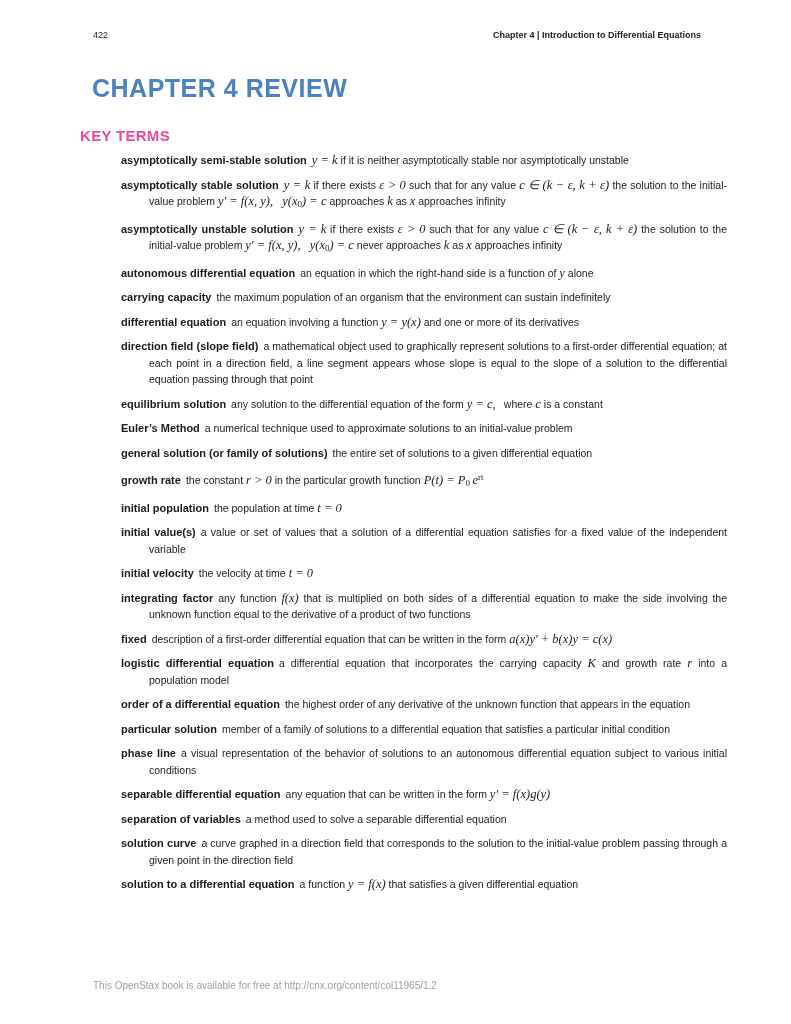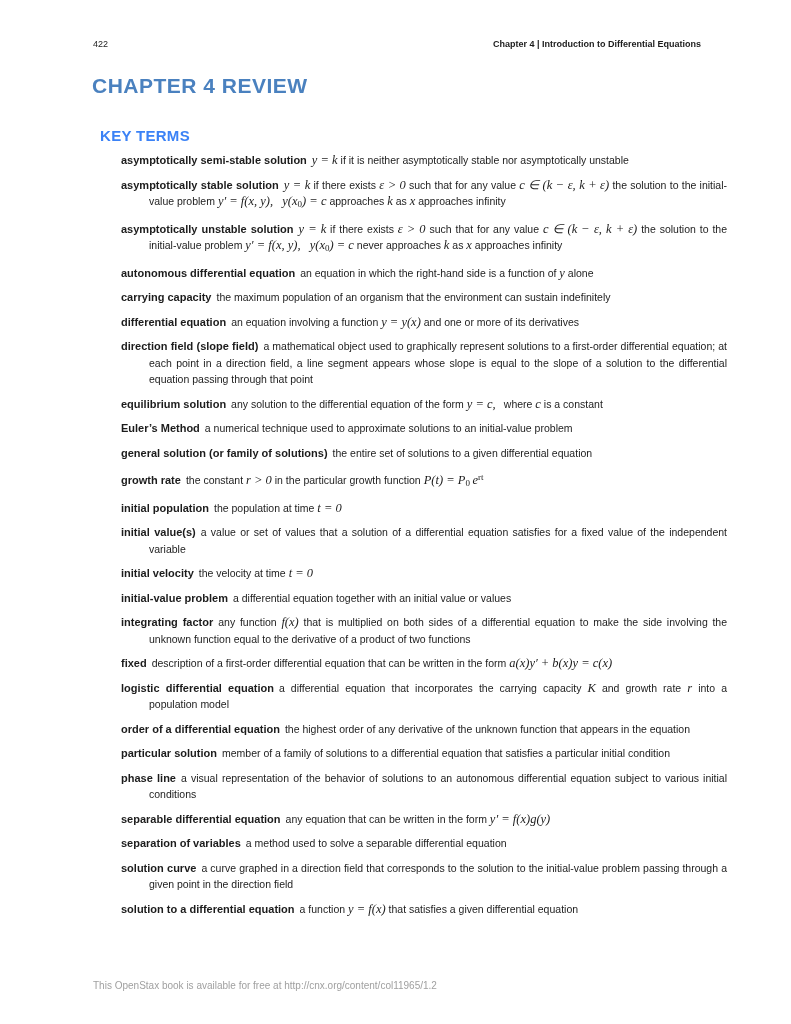--- a/index.html
+++ b/index.html
@@ -13,49 +13,49 @@
     color: #1c1c1c;
   }
   .page {
     position: relative;
     width: 791px;
     height: 1024px;
     background: #ffffff;
   }
   .page-header {
     position: absolute;
-    top: 39px;
+    top: 30px;
     left: 93px;
     right: 90px;
     display: flex;
     justify-content: space-between;
     align-items: baseline;
     font-size: 9px;
   }
   .page-number { font-weight: normal; }
   .running-header { font-weight: bold; }
   .chapter-title {
     position: absolute;
     top: 74px;
     left: 92px;
     margin: 0;
-    font-size: 21px;
+    font-size: 25px;
     font-weight: bold;
     color: #4a81bf;
     letter-spacing: 0.5px;
     text-align: center;
   }
   .section-title {
     position: absolute;
     top: 127px;
-    left: 100px;
+    left: 80px;
     margin: 0;
     font-size: 15px;
     font-weight: bold;
-    color: #3b82f6;
+    color: #ec4899;
     letter-spacing: 0.3px;
   }
   .terms-list {
     position: absolute;
     top: 152px;
     left: 93px;
     width: 606px;
     margin-left: 28px;
   }
   .term-entry {
@@ -118,21 +118,20 @@
       <div class="term-entry"><span class="term">carrying capacity</span><span class="seg-x">the maximum population of an organism that the environment can sustain indefinitely</span></div>
       <div class="term-entry"><span class="term">differential equation</span><span class="seg-x">an equation involving a function</span> <span class="seg-m">y = y(x)</span> <span class="seg-x">and one or more of its derivatives</span></div>
       <div class="term-entry"><span class="term">direction field (slope field)</span><span class="seg-x">a mathematical object used to graphically represent solutions to a first-order differential equation; at each point in a direction field, a line segment appears whose slope is equal to the slope of a solution to the differential equation passing through that point</span></div>
       <div class="term-entry"><span class="term">equilibrium solution</span><span class="seg-x">any solution to the differential equation of the form</span> <span class="seg-m">y = c,</span> <span class="seg-x"> where</span> <span class="seg-m">c</span> <span class="seg-x">is a constant</span></div>
       <div class="term-entry"><span class="term">Euler’s Method</span><span class="seg-x">a numerical technique used to approximate solutions to an initial-value problem</span></div>
       <div class="term-entry"><span class="term">general solution (or family of solutions)</span><span class="seg-x">the entire set of solutions to a given differential equation</span></div>
       <div class="term-entry"><span class="term">growth rate</span><span class="seg-x">the constant</span> <span class="seg-m">r &gt; 0</span> <span class="seg-x">in the particular growth function</span> <span class="seg-m">P(t) = P</span><span class="seg-sub">0</span><span class="seg-m"> e</span><span class="seg-sup">rt</span></div>
       <div class="term-entry"><span class="term">initial population</span><span class="seg-x">the population at time</span> <span class="seg-m">t = 0</span></div>
       <div class="term-entry"><span class="term">initial value(s)</span><span class="seg-x">a value or set of values that a solution of a differential equation satisfies for a fixed value of the independent variable</span></div>
       <div class="term-entry"><span class="term">initial velocity</span><span class="seg-x">the velocity at time</span> <span class="seg-m">t = 0</span></div>
-      <div class="term-entry"><span class="term">initial-value problem</span><span class="seg-x">a differential equation together with an initial value or values</span></div>
       <div class="term-entry"><span class="term">integrating factor</span><span class="seg-x">any function</span> <span class="seg-m">f(x)</span> <span class="seg-x">that is multiplied on both sides of a differential equation to make the side involving the unknown function equal to the derivative of a product of two functions</span></div>
       <div class="term-entry"><span class="term">fixed</span><span class="seg-x">description of a first-order differential equation that can be written in the form</span> <span class="seg-m">a(x)y′ + b(x)y = c(x)</span></div>
       <div class="term-entry"><span class="term">logistic differential equation</span><span class="seg-x">a differential equation that incorporates the carrying capacity</span> <span class="seg-m">K</span> <span class="seg-x">and growth rate</span> <span class="seg-m">r</span> <span class="seg-x">into a population model</span></div>
       <div class="term-entry"><span class="term">order of a differential equation</span><span class="seg-x">the highest order of any derivative of the unknown function that appears in the equation</span></div>
       <div class="term-entry"><span class="term">particular solution</span><span class="seg-x">member of a family of solutions to a differential equation that satisfies a particular initial condition</span></div>
       <div class="term-entry"><span class="term">phase line</span><span class="seg-x">a visual representation of the behavior of solutions to an autonomous differential equation subject to various initial conditions</span></div>
       <div class="term-entry"><span class="term">separable differential equation</span><span class="seg-x">any equation that can be written in the form</span> <span class="seg-m">y′ = f(x)g(y)</span></div>
       <div class="term-entry"><span class="term">separation of variables</span><span class="seg-x">a method used to solve a separable differential equation</span></div>
       <div class="term-entry"><span class="term">solution curve</span><span class="seg-x">a curve graphed in a direction field that corresponds to the solution to the initial-value problem passing through a given point in the direction field</span></div>
       <div class="term-entry"><span class="term">solution to a differential equation</span><span class="seg-x">a function</span> <span class="seg-m">y = f(x)</span> <span class="seg-x">that satisfies a given differential equation</span></div>

